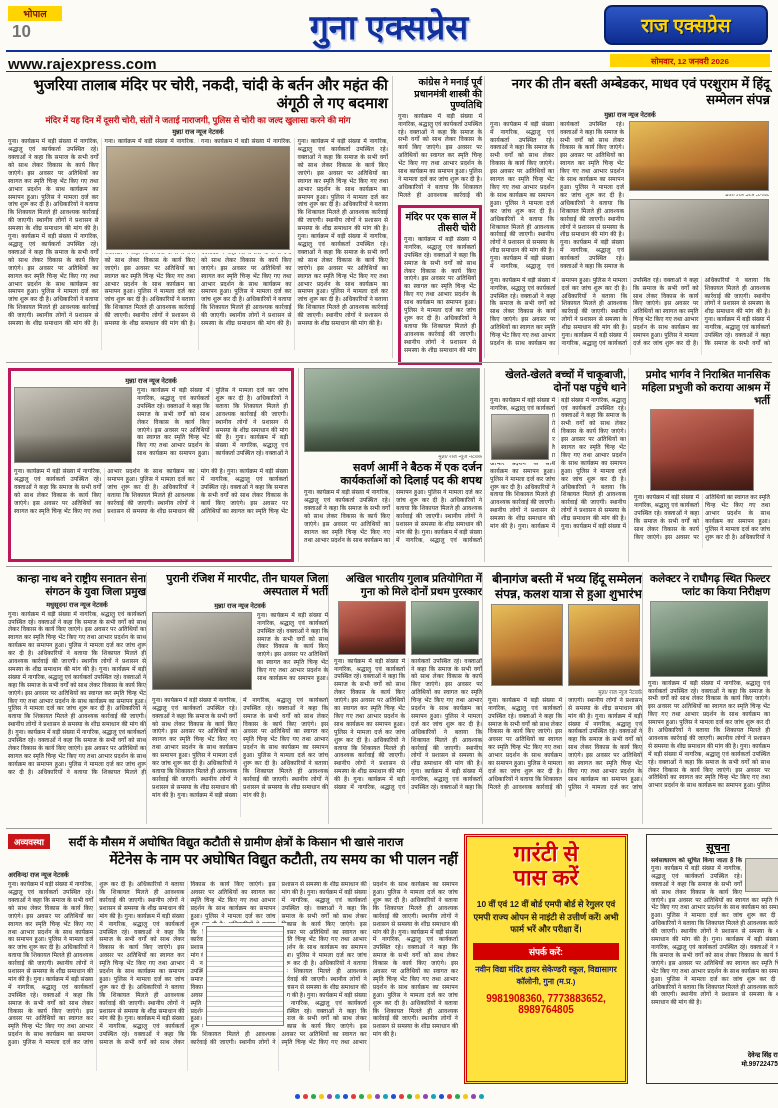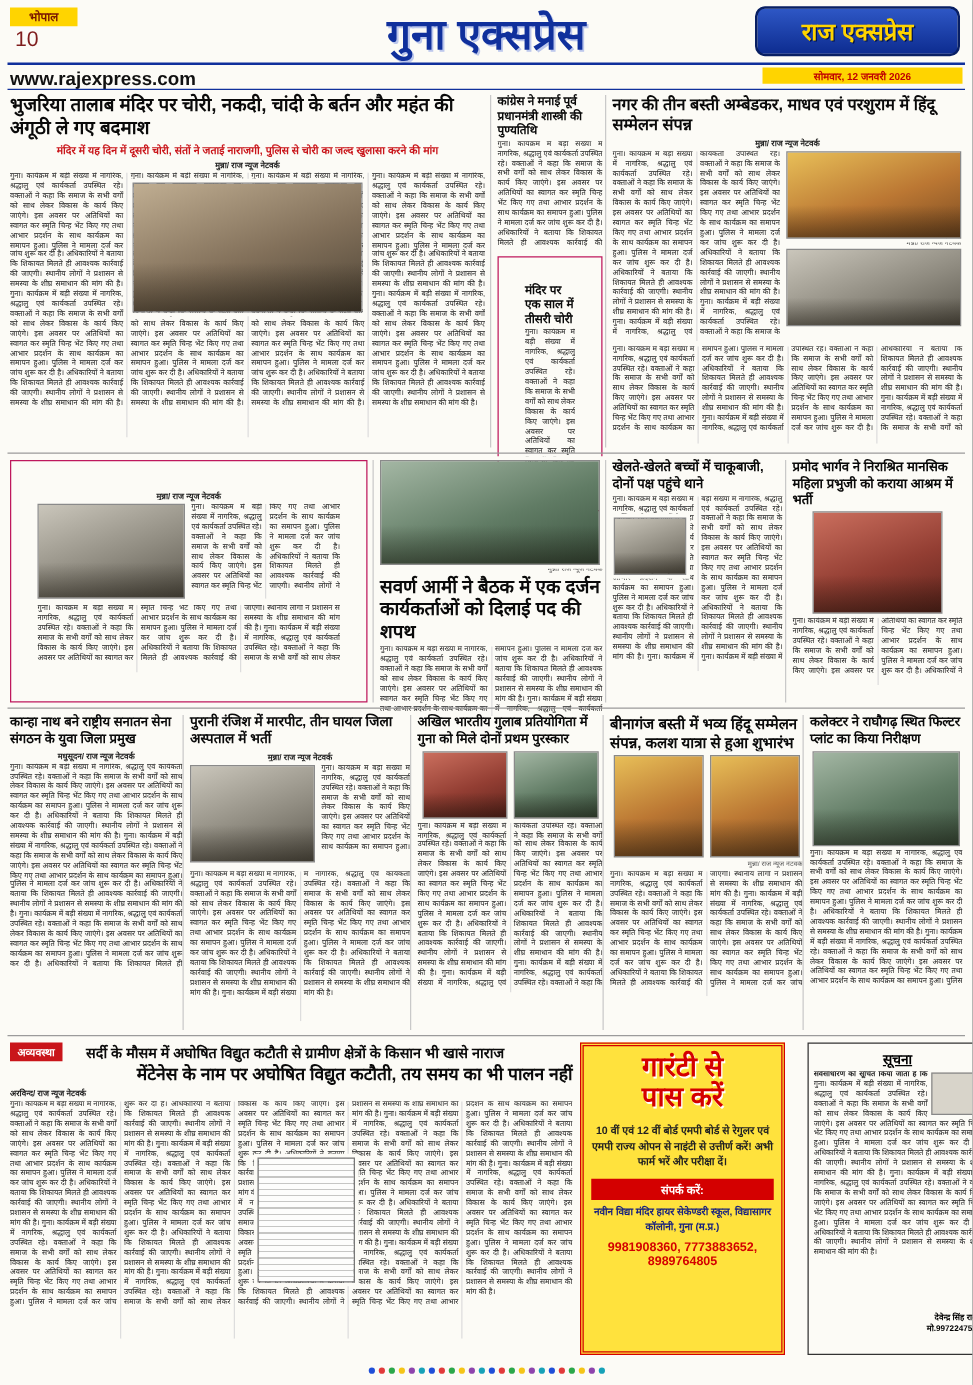--- a/index.html
+++ b/index.html
@@ -1,39 +1,39 @@
 <!DOCTYPE html>
 <html><head>
 <meta charset="utf-8">
 <style>
   *{margin:0;padding:0;box-sizing:border-box}
   html,body{background:#9a9a9a}
   body{font-family:"Liberation Sans","DejaVu Sans",sans-serif}
   .page{position:relative;width:778px;height:1108px;margin:0 auto;background:#fcfbf6;overflow:hidden;box-shadow:0 0 8px rgba(0,0,0,.4)}
   .blk{position:absolute}
-  .hl{font-weight:bold;text-align:left;color:#0a0a0a;line-height:1.22}
+  .hl{font-weight:bold;text-align:right;color:#0a0a0a;line-height:1.22}
   .sub{color:#c9151a;font-weight:bold;text-align:center;line-height:1.25;margin:2px 0}
   .by{font-size:6.5px;font-weight:bold;text-align:center;color:#222;margin:2px 0}
   .body{font-size:6px;line-height:1.32;text-align:justify;color:#1c1c1c;overflow:hidden;column-gap:6px;column-rule:1px solid #ddd}
   .photo{position:relative;border:1px solid #8a8a8a;box-shadow:0 0 0 3px #fcfbf6}
   .photo::after{content:"";position:absolute;left:0;right:0;bottom:0;height:38%;background:linear-gradient(transparent,rgba(18,14,6,.45))}
   .g1{background:linear-gradient(160deg,#c0ae92,#82705a 55%,#4e4436)}
   .g2{background:linear-gradient(160deg,#cac6bb,#908c81 55%,#5d594f)}
   .g3{background:linear-gradient(160deg,#e8bf58,#bb7733 55%,#7c4c22)}
   .g4{background:linear-gradient(160deg,#a4b7a4,#617c65 55%,#3b523f)}
   .g5{background:linear-gradient(160deg,#cb6f5e,#933e33 55%,#61241d)}
   .doc{background:repeating-linear-gradient(180deg,#fdfdfc 0 4px,#c6c6c4 4px 5px);border:1px solid #777;box-shadow:0 0 0 3px #fcfbf6}
   .cred{font-size:5.5px;color:#555;text-align:right;line-height:1.2;margin:1px 0}
   .hr{position:absolute;height:1px;background:#9b9b9b;left:6px;width:766px}
   .cl{border-left:1px solid #c9c9c9;padding-left:5px}
   .row{display:flex;gap:5px}
-  .boxed{border:1px solid #be185d;padding:21px}
+  .boxed{border:3px solid #be185d;padding:3px}
   
   .city-chip{position:absolute;left:8px;top:6px;width:54px;height:15px;background:#ffd400;color:#7a1600;font-size:9.5px;font-weight:bold;display:flex;align-items:center;justify-content:center}
-  .pagenum{position:absolute;left:12px;top:22px;font-size:17px;font-weight:normal;color:#7f1d1d}
+  .pagenum{position:absolute;left:12px;top:22px;font-size:17px;font-weight:bold;color:#737373}
   .masthead{position:absolute;left:0;right:0;top:3px;text-align:center;font-size:34px;font-weight:bold;color:#10309c;text-shadow:1.5px 1.5px 0 #bcc7ec}
   .brand{position:absolute;left:604px;top:5px;width:164px;height:40px;background:linear-gradient(#2e57c5,#0d2c90);border:2px solid #081f63;border-radius:8px;display:flex;align-items:center;justify-content:center}
   .brand span{color:#ffd400;font-size:19px;font-weight:bold;text-shadow:1px 1px 0 #00124d}
   .rule1{position:absolute;left:6px;top:50px;width:766px;height:2px;background:#10309c}
   .site{position:absolute;left:8px;top:55px;font-size:15px;font-weight:bold;color:#111}
   .date-chip{position:absolute;right:8px;top:54px;width:160px;height:13px;background:#ffd400;color:#c00000;font-size:8px;font-weight:bold;display:flex;align-items:center;justify-content:center}
   .rule2{position:absolute;left:6px;top:71px;width:766px;height:1px;background:#10309c}
   
   .kicker-row{display:flex;align-items:center;gap:19px;margin-bottom:2px}
   .kicker-chip{background:#c9151a;color:#fff;font-size:8.5px;font-weight:bold;padding:2px 6px;flex:0 0 auto}
@@ -140,21 +140,21 @@
     </div>
     <div class="body" style="column-count:3;height:54px;margin-top:3px">
       <span>गुना। कार्यक्रम में बड़ी संख्या में नागरिक, श्रद्धालु एवं कार्यकर्ता उपस्थित रहे। वक्ताओं ने कहा कि समाज के सभी वर्गों को साथ लेकर विकास के कार्य किए जाएंगे। इस अवसर पर अतिथियों का स्वागत कर स्मृति चिन्ह भेंट किए गए तथा आभार प्रदर्शन के साथ कार्यक्रम का समापन हुआ। पुलिस ने मामला दर्ज कर जांच शुरू कर दी है। अधिकारियों ने बताया कि शिकायत मिलते ही आवश्यक कार्रवाई की जाएगी। स्थानीय लोगों ने प्रशासन से समस्या के शीघ्र समाधान की मांग की है। </span>
       <span>गुना। कार्यक्रम में बड़ी संख्या में नागरिक, श्रद्धालु एवं कार्यकर्ता उपस्थित रहे। वक्ताओं ने कहा कि समाज के सभी वर्गों को साथ लेकर विकास के कार्य किए जाएंगे। इस अवसर पर अतिथियों का स्वागत कर स्मृति चिन्ह भेंट किए गए तथा आभार प्रदर्शन के साथ कार्यक्रम का समापन हुआ। पुलिस ने मामला दर्ज कर जांच शुरू कर दी है। अधिकारियों ने बताया कि शिकायत मिलते ही आवश्यक कार्रवाई की जाएगी। स्थानीय लोगों ने प्रशासन से समस्या के शीघ्र समाधान की मांग की है। </span>
     </div>
   </section>
 
   <section class="blk cl" style="left:298px;top:368px;width:184px;height:194px">
     <div class="photo g4" style="width:176px;height:84px"></div>
     <p class="cred">मुन्ना/ राज न्यूज नेटवर्क</p>
-    <h2 class="hl" style="font-size:15px">सवर्ण आर्मी ने बैठक में एक दर्जन कार्यकर्ताओं को दिलाई पद की शपथ</h2>
+    <h2 class="hl" style="font-size:11px">सवर्ण आर्मी ने बैठक में एक दर्जन कार्यकर्ताओं को दिलाई पद की शपथ</h2>
     <div class="body" style="column-count:2;height:56px;margin-top:2px">
       <span>गुना। कार्यक्रम में बड़ी संख्या में नागरिक, श्रद्धालु एवं कार्यकर्ता उपस्थित रहे। वक्ताओं ने कहा कि समाज के सभी वर्गों को साथ लेकर विकास के कार्य किए जाएंगे। इस अवसर पर अतिथियों का स्वागत कर स्मृति चिन्ह भेंट किए गए तथा आभार प्रदर्शन के साथ कार्यक्रम का समापन हुआ। पुलिस ने मामला दर्ज कर जांच शुरू कर दी है। अधिकारियों ने बताया कि शिकायत मिलते ही आवश्यक कार्रवाई की जाएगी। स्थानीय लोगों ने प्रशासन से समस्या के शीघ्र समाधान की मांग की है। </span>
       <span>गुना। कार्यक्रम में बड़ी संख्या में नागरिक, श्रद्धालु एवं कार्यकर्ता उपस्थित रहे। वक्ताओं ने कहा कि समाज के सभी वर्गों को साथ लेकर विकास के कार्य किए जाएंगे। इस अवसर पर अतिथियों का स्वागत कर स्मृति चिन्ह भेंट किए गए तथा आभार प्रदर्शन के साथ कार्यक्रम का समापन हुआ। पुलिस ने मामला दर्ज कर जांच शुरू कर दी है। अधिकारियों ने बताया कि शिकायत मिलते ही आवश्यक कार्रवाई की जाएगी। स्थानीय लोगों ने प्रशासन से समस्या के शीघ्र समाधान की मांग की है। </span>
     </div>
   </section>
 
   <section class="blk cl" style="left:484px;top:368px;width:142px;height:194px">
     <h2 class="hl" style="font-size:10.5px">खेलते-खेलते बच्चों में चाकूबाजी, दोनों पक्ष पहुंचे थाने</h2>
     <div class="body" style="column-count:2;height:140px;margin-top:3px">
       <span>गुना। कार्यक्रम में बड़ी संख्या में नागरिक, श्रद्धालु एवं कार्यकर्ता उपस्थित रहे। वक्ताओं ने कहा कि समाज के सभी वर्गों को साथ लेकर विकास के कार्य किए जाएंगे। इस अवसर पर अतिथियों का स्वागत कर स्मृति चिन्ह भेंट किए गए तथा आभार प्रदर्शन के साथ कार्यक्रम का समापन हुआ। पुलिस ने मामला दर्ज कर जांच शुरू कर दी है। अधिकारियों ने बताया कि शिकायत मिलते ही आवश्यक कार्रवाई की जाएगी। स्थानीय लोगों ने प्रशासन से समस्या के शीघ्र समाधान की मांग की है। </span>

